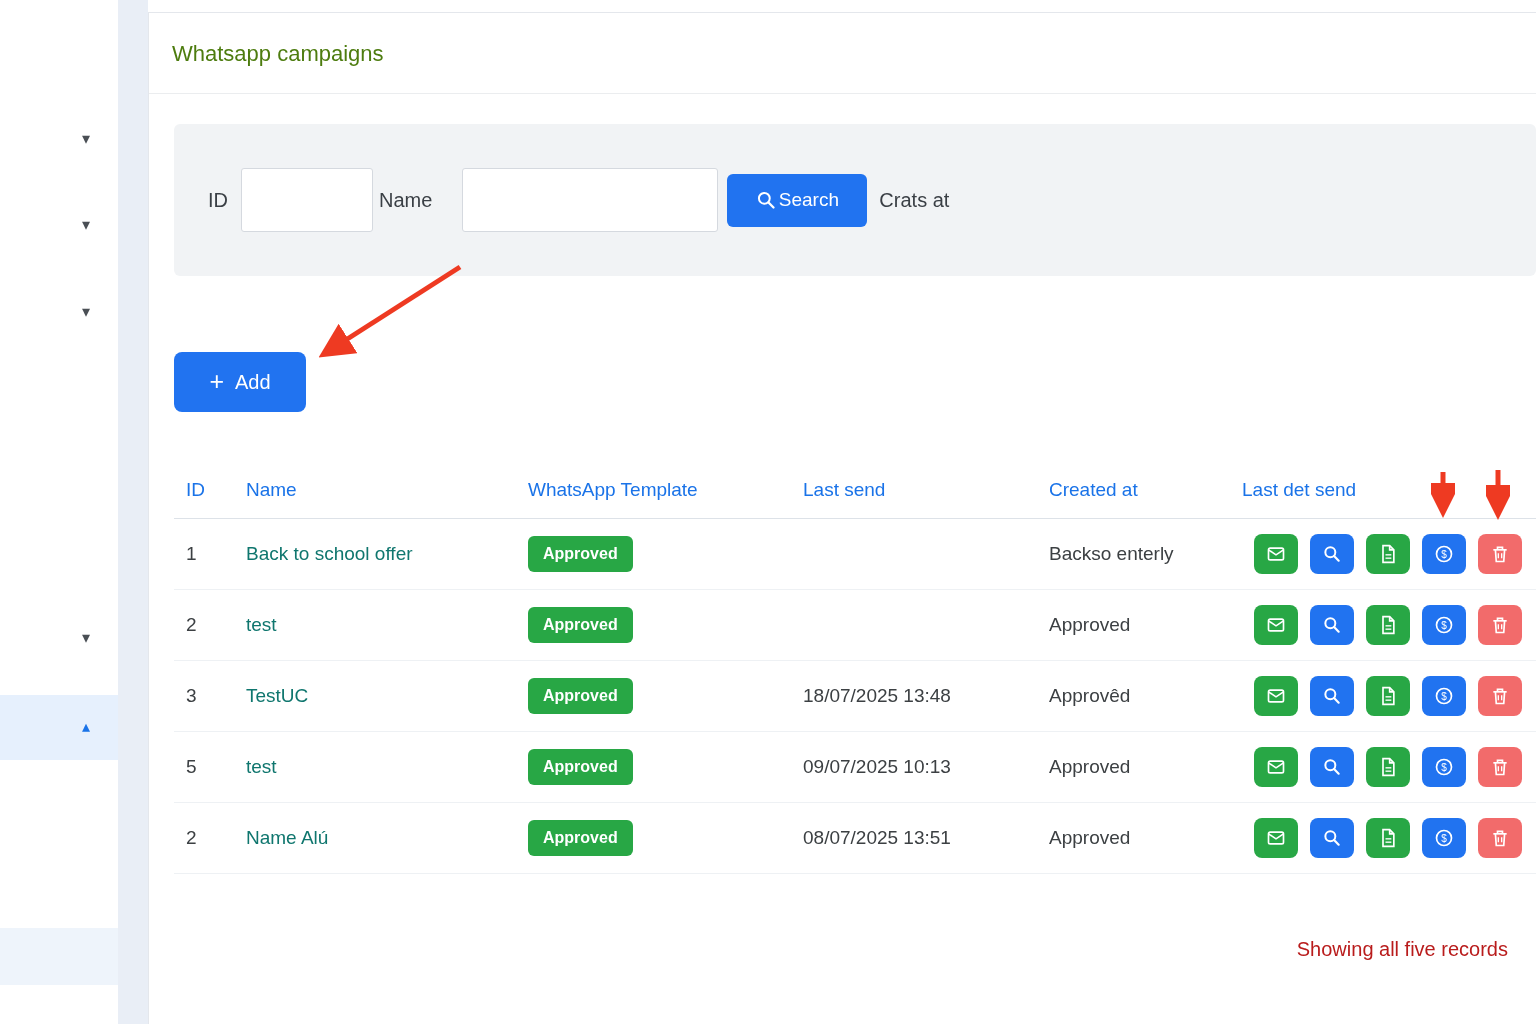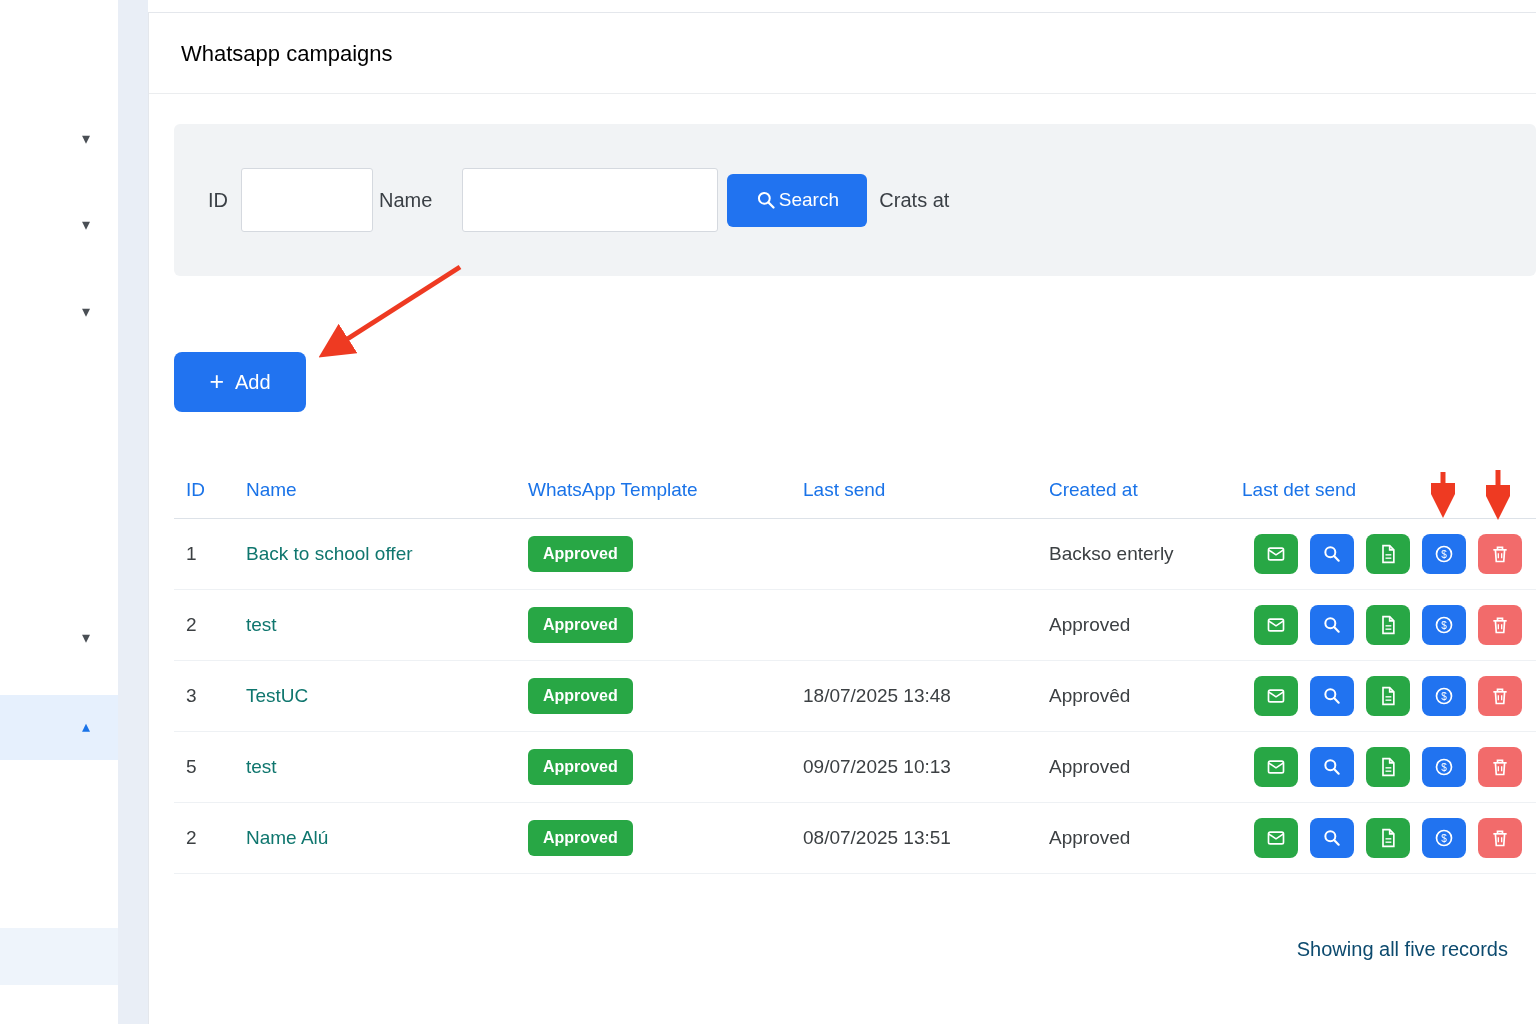--- a/index.html
+++ b/index.html
@@ -9,21 +9,21 @@
   .sidebar { position:absolute; left:0; top:0; width:118px; height:1024px; background:#ffffff; z-index:2; }
   .gutter { position:absolute; left:118px; top:0; width:30px; height:1024px; background:#e9eef6; z-index:1; }
   .sb-caret { position:absolute; left:82px; font-size:16px; color:#4a4f55; cursor:pointer; line-height:1; }
   .sb-caret.blue { color:#1a73e8; }
   .sb-band { position:absolute; left:0; width:118px; }
   .band1 { top:695px; height:65px; background:#e6f0fd; }
   .band2 { top:928px; height:57px; background:#eef4fb; }
 
   
   .card { position:absolute; left:148px; top:12px; width:1388px; height:1012px; background:#ffffff; border-top:1px solid #e4e7ec; border-left:1px solid #e4e7ec; z-index:2; }
-  .card-title { height:81px; line-height:81px; padding-left:32px; font-size:22px; color:#000000; border-bottom:1px solid #ebedef; }
+  .card-title { height:81px; line-height:81px; padding-left:23px; font-size:22px; color:#4d7c0f; border-bottom:1px solid #ebedef; }
 
   
   .filter-panel { position:absolute; left:25px; top:111px; right:0; height:152px; background:#f1f3f5; border-radius:6px; display:flex; align-items:center; padding-left:34px; }
   .f-label { font-size:20px; color:#3a3f45; }
   .f-input { background:#fff; border:1px solid #d5d9df; border-radius:3px; height:64px; font-size:18px; padding:0 10px; color:#333; }
   .f-input.id { width:132px; margin-left:13px; }
   .f-input.name { width:256px; margin-left:30px; }
   .lbl-name { margin-left:6px; }
   .btn-search { margin-left:9px; width:140px; height:53px; background:#2173f0; border:none; border-radius:6px; color:#fff; font-size:19px; font-family:inherit; display:flex; align-items:center; justify-content:center; gap:3px; cursor:pointer; }
   .lbl-crats { margin-left:12px; }
@@ -42,21 +42,21 @@
   .name-link { color:#0f766e; text-decoration:none; cursor:pointer; font-size:19px; }
   .badge { display:inline-block; background:#28a745; color:#fff; font-weight:bold; font-size:16px; padding:9px 15px; border-radius:6px; }
   .td-actions { display:flex; gap:12px; padding-left:24px; }
   .act { width:44px; height:40px; border:none; border-radius:8px; display:flex; align-items:center; justify-content:center; cursor:pointer; padding:0; }
   .act.green { background:#28a745; }
   .act.blue { background:#2173f0; }
   .act.red { background:#f26b6b; }
   .ico { display:flex; align-items:center; justify-content:center; }
   .ico svg { width:20px; height:20px; display:block; }
 
-  .footer-note { position:absolute; right:28px; top:925px; font-size:20px; color:#0c4a6e; }
+  .footer-note { position:absolute; right:28px; top:925px; font-size:20px; color:#b91c1c; }
 
   
   .anno { position:absolute; pointer-events:none; z-index:10; }
 </style>
 </head>
 <body>
 
 <div class="sidebar">
   <div class="sb-band band1"></div>
   <div class="sb-band band2"></div>

